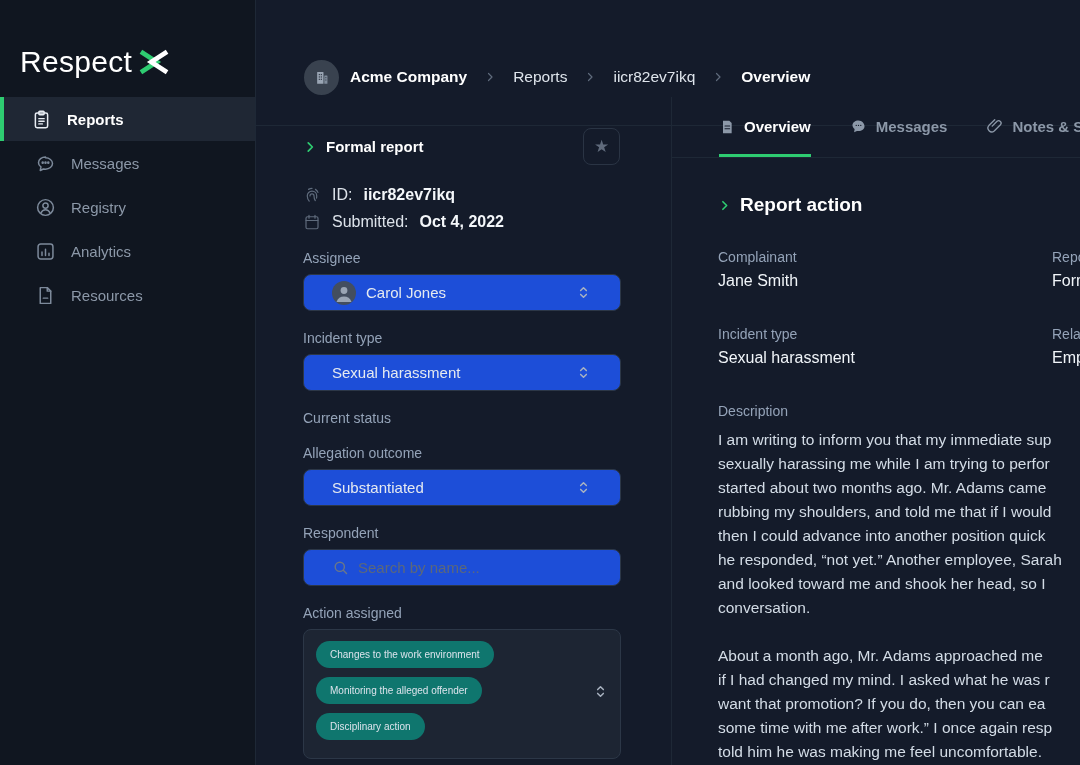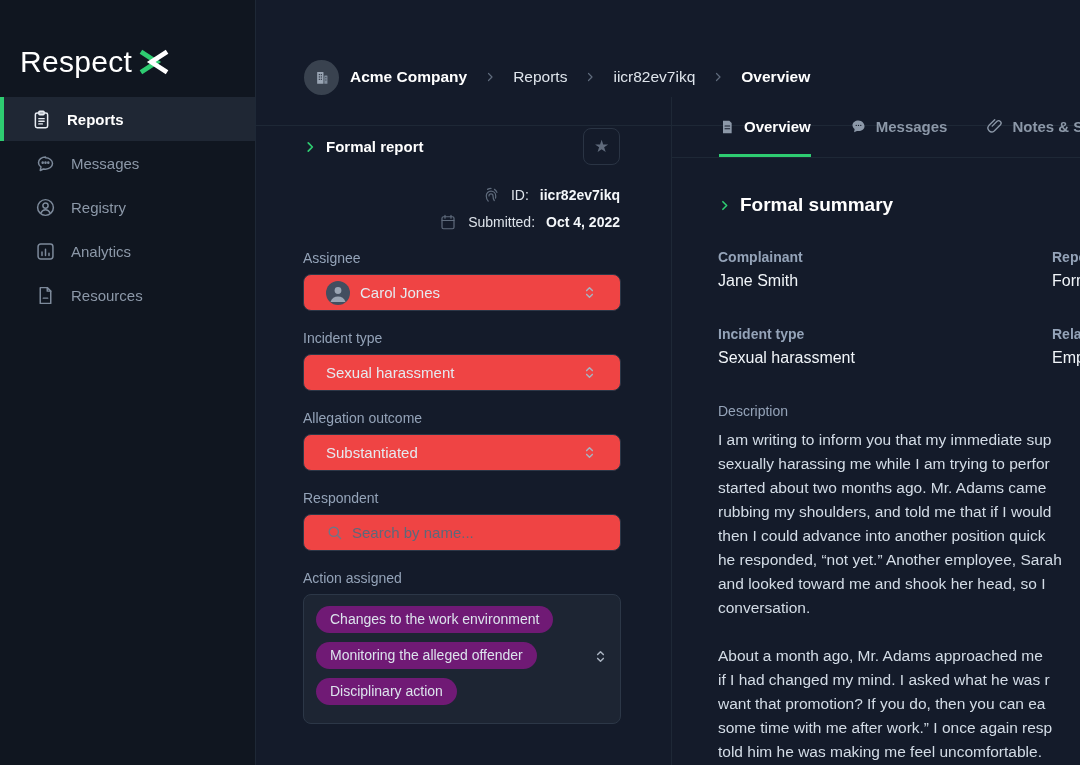--- a/index.html
+++ b/index.html
@@ -52,29 +52,29 @@
   }
   .panel-heading { display:flex; align-items:center; justify-content:space-between; height:37px; }
   .panel-heading .ht { display:flex; align-items:center; gap:9px; }
   .panel-title { font-size:15px; font-weight:700; color:#ffffff; }
   .star-btn {
     width:37px; height:37px; border-radius:8px; background:transparent;
     border:1px solid #2a3444; color:#606b7c; font-size:17px; line-height:35px;
     text-align:center; cursor:pointer;
   }
   .meta { margin-top:21px; display:flex; flex-direction:column; gap:9px; }
-  .meta-row { display:flex; align-items:center; gap:11px; font-size:14px; color:#dde3ea;justify-content:flex-end; }
+  .meta-row { display:flex; align-items:center; gap:11px; font-size:16px; color:#dde3ea; }
   .meta-row .micon { color:#5f6b7c; }
   .meta-row b { color:#f4f7fa; font-weight:700; }
 
   .fgroup { margin-top:19px; }
   .flabel { font-size:14px; font-weight:500; color:#94a3b8; margin-bottom:8px; }
   .field {
-    width:318px; height:37px; background:#ef4444; border:1px solid #2c3747;
-    border-radius:8px; display:flex; align-items:center; padding:0 22px;
+    width:318px; height:37px; background:#1d4ed8; border:1px solid #2c3747;
+    border-radius:8px; display:flex; align-items:center; padding:0 28px;
     font-size:15px; color:#e5eaf0; cursor:pointer; position:relative;
   }
   .field .grow { flex:1 1 auto; }
   .field .chevrons { color:#a9b3c1; }
   .avatar-sm {
     width:24px; height:24px; border-radius:50%; background:#434e5f; overflow:hidden;
     margin-right:10px; flex:0 0 auto; color:#a7b1bf;
   }
   .dot { width:8px; height:8px; border-radius:50%; background:#f97316; margin-right:10px; flex:0 0 auto; }
   .search-field { cursor:text; }
@@ -83,21 +83,21 @@
     flex:1; background:transparent; border:none; outline:none;
     font-size:15px; color:#e5eaf0; font-family:"Liberation Sans", sans-serif;
   }
   .search-field input::placeholder { color:#5c687a; }
 
   .multiselect {
     width:318px; height:130px; background:#1d2533; border:1px solid #2c3747;
     border-radius:8px; padding:11px 12px; position:relative; cursor:pointer;
   }
   .pill {
-    display:inline-block; background:#701a75; color:#dce3ec; font-size:14px;
+    display:inline-block; background:#0f766e; color:#dce3ec; font-size:10px;
     height:27px; line-height:27px; border-radius:14px; padding:0 14px;
     margin-bottom:9px; white-space:nowrap; cursor:pointer;
   }
   .multiselect .chevrons { position:absolute; right:11px; top:53px; color:#a9b3c1; }
 
   
   .detail-panel { position:absolute; left:672px; top:97px; width:500px; height:668px; }
   .tabbar {
     height:61px; border-bottom:1px solid #1e2836;
     display:flex; align-items:stretch; padding-left:47px;
@@ -110,21 +110,21 @@
   .tab .ticon { color:#8c98a8; }
   .tab.active { color:#ffffff; border-bottom-color:#2ecc71; }
 
   .detail-content { padding:36px 0 0 46px; }
   .summary-heading { display:flex; align-items:center; gap:9px; }
   .summary-title { font-size:19px; font-weight:700; color:#ffffff; }
 
   .summary-grid { margin-top:33px; width:620px; }
   .srow { display:flex; margin-bottom:36px; }
   .scell { width:334px; flex:0 0 auto; }
-  .slabel { font-size:14px; font-weight:700; color:#94a3b8; }
+  .slabel { font-size:14px; font-weight:400; color:#94a3b8; }
   .svalue { font-size:16px; color:#f1f5f9; margin-top:7px; white-space:nowrap; }
 
   .desc-label { font-size:14px; font-weight:500; color:#94a3b8; margin-top:2px; }
   .desc-para { margin-top:9px; }
   .desc-para.second { margin-top:24px; }
   .desc-line { font-size:15.5px; line-height:24px; color:#d3dce6; white-space:nowrap; width:620px; }
 
   .hchev { color:#2ecc71; }
 </style>
 </head>
@@ -292,20 +292,21 @@
       <span class="grow">Sexual harassment</span>
       <span class="chevrons">
         <svg width="17" height="17" viewBox="0 0 24 24" fill="none" stroke="currentColor" stroke-width="2.1" stroke-linecap="round" stroke-linejoin="round">
             <path d="M8 9.3l4-4 4 4M8 14.7l4 4 4-4"></path>
           </svg>
       </span>
     </div>
   </div>
 
   <div class="fgroup">
+    <div class="flabel">Current status</div>
   </div>
 
   <div class="fgroup">
     <div class="flabel">Allegation outcome</div>
     <div class="field">
       <span class="grow">Substantiated</span>
       <span class="chevrons">
         <svg width="17" height="17" viewBox="0 0 24 24" fill="none" stroke="currentColor" stroke-width="2.1" stroke-linecap="round" stroke-linejoin="round">
             <path d="M8 9.3l4-4 4 4M8 14.7l4 4 4-4"></path>
           </svg>
@@ -373,21 +374,21 @@
     </div>
   </div>
 
   <div class="detail-content">
     <div class="summary-heading">
       <span class="hchev">
         <svg width="13" height="13" viewBox="0 0 24 24" fill="none" stroke="currentColor" stroke-width="3" stroke-linecap="round" stroke-linejoin="round">
             <path d="M9 5l7 7-7 7"></path>
           </svg>
       </span>
-      <span class="summary-title">Formal summary</span>
+      <span class="summary-title">Report action</span>
     </div>
 
     <div class="summary-grid">
       <div class="srow">
         <div class="scell">
           <div class="slabel">Complainant</div>
           <div class="svalue">Jane Smith</div>
         </div>
         <div class="scell">
           <div class="slabel">Report type</div>

